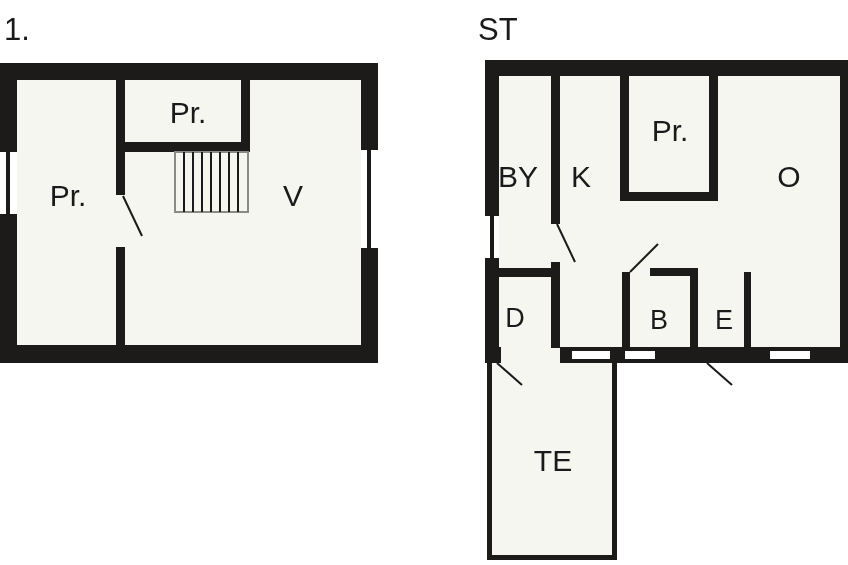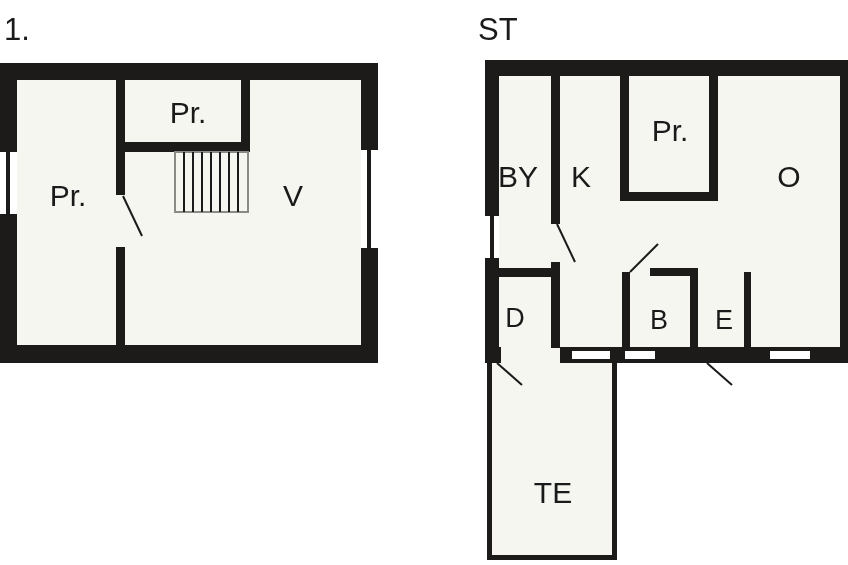--- a/index.html
+++ b/index.html
@@ -152,15 +152,15 @@
   <div class="room-label" style="left:670px; top:131px;">Pr.</div>
 
   <div class="room-label" style="left:789px; top:177px;">O</div>
 
   <div class="room-label sm" style="left:515px; top:318px;">D</div>
 
   <div class="room-label sm" style="left:659px; top:320px;">B</div>
 
   <div class="room-label sm" style="left:724px; top:320px;">E</div>
 
-  <div class="room-label" style="left:553px; top:461px;margin-top:32px;">TE</div>
+  <div class="room-label" style="left:553px; top:461px;">TE</div>
 
 </div>
 
 </body></html>

